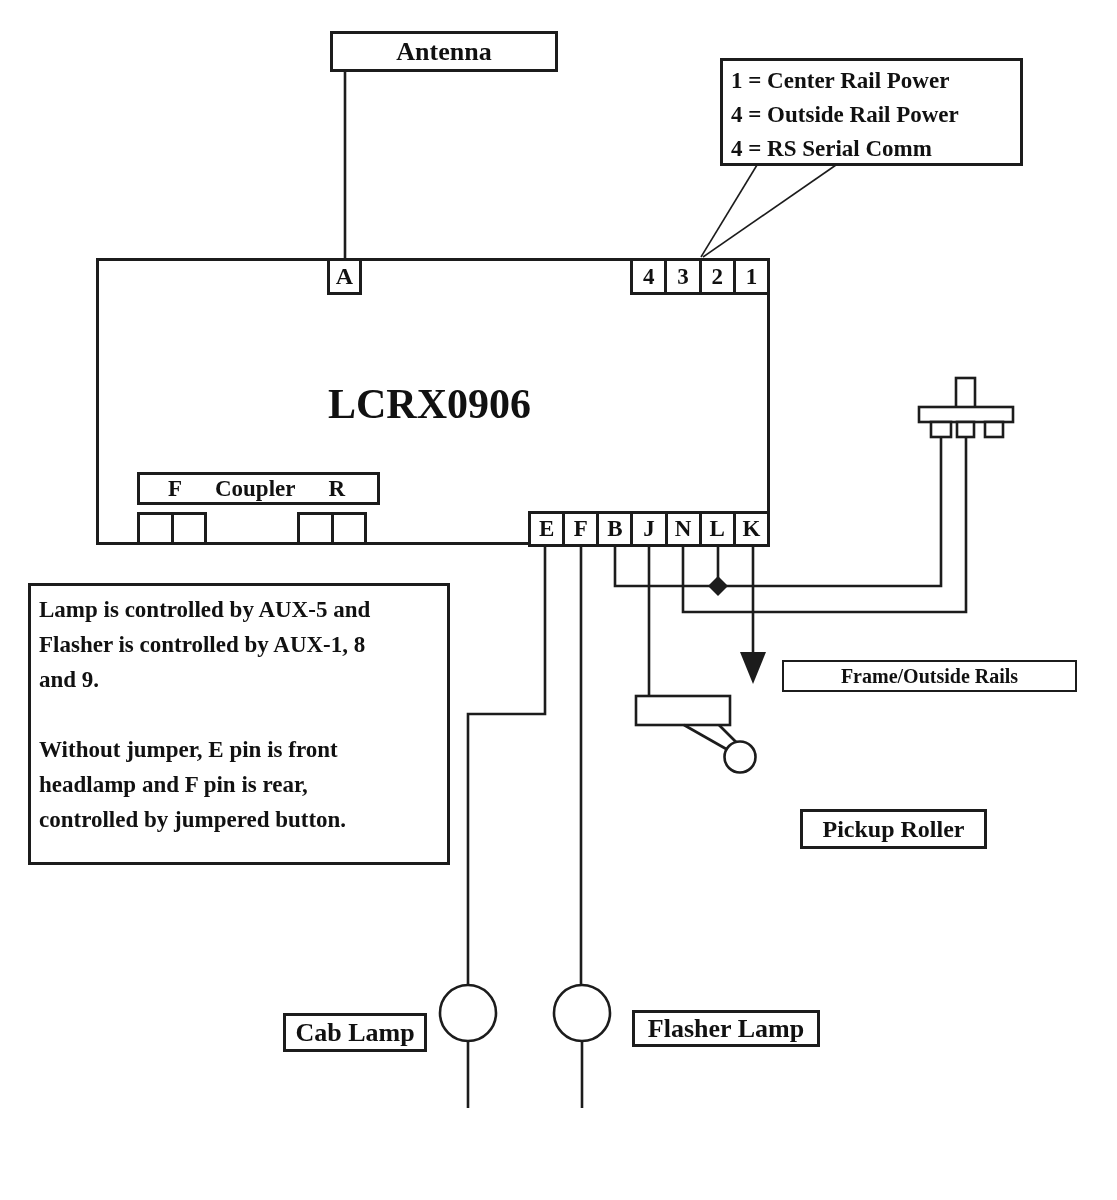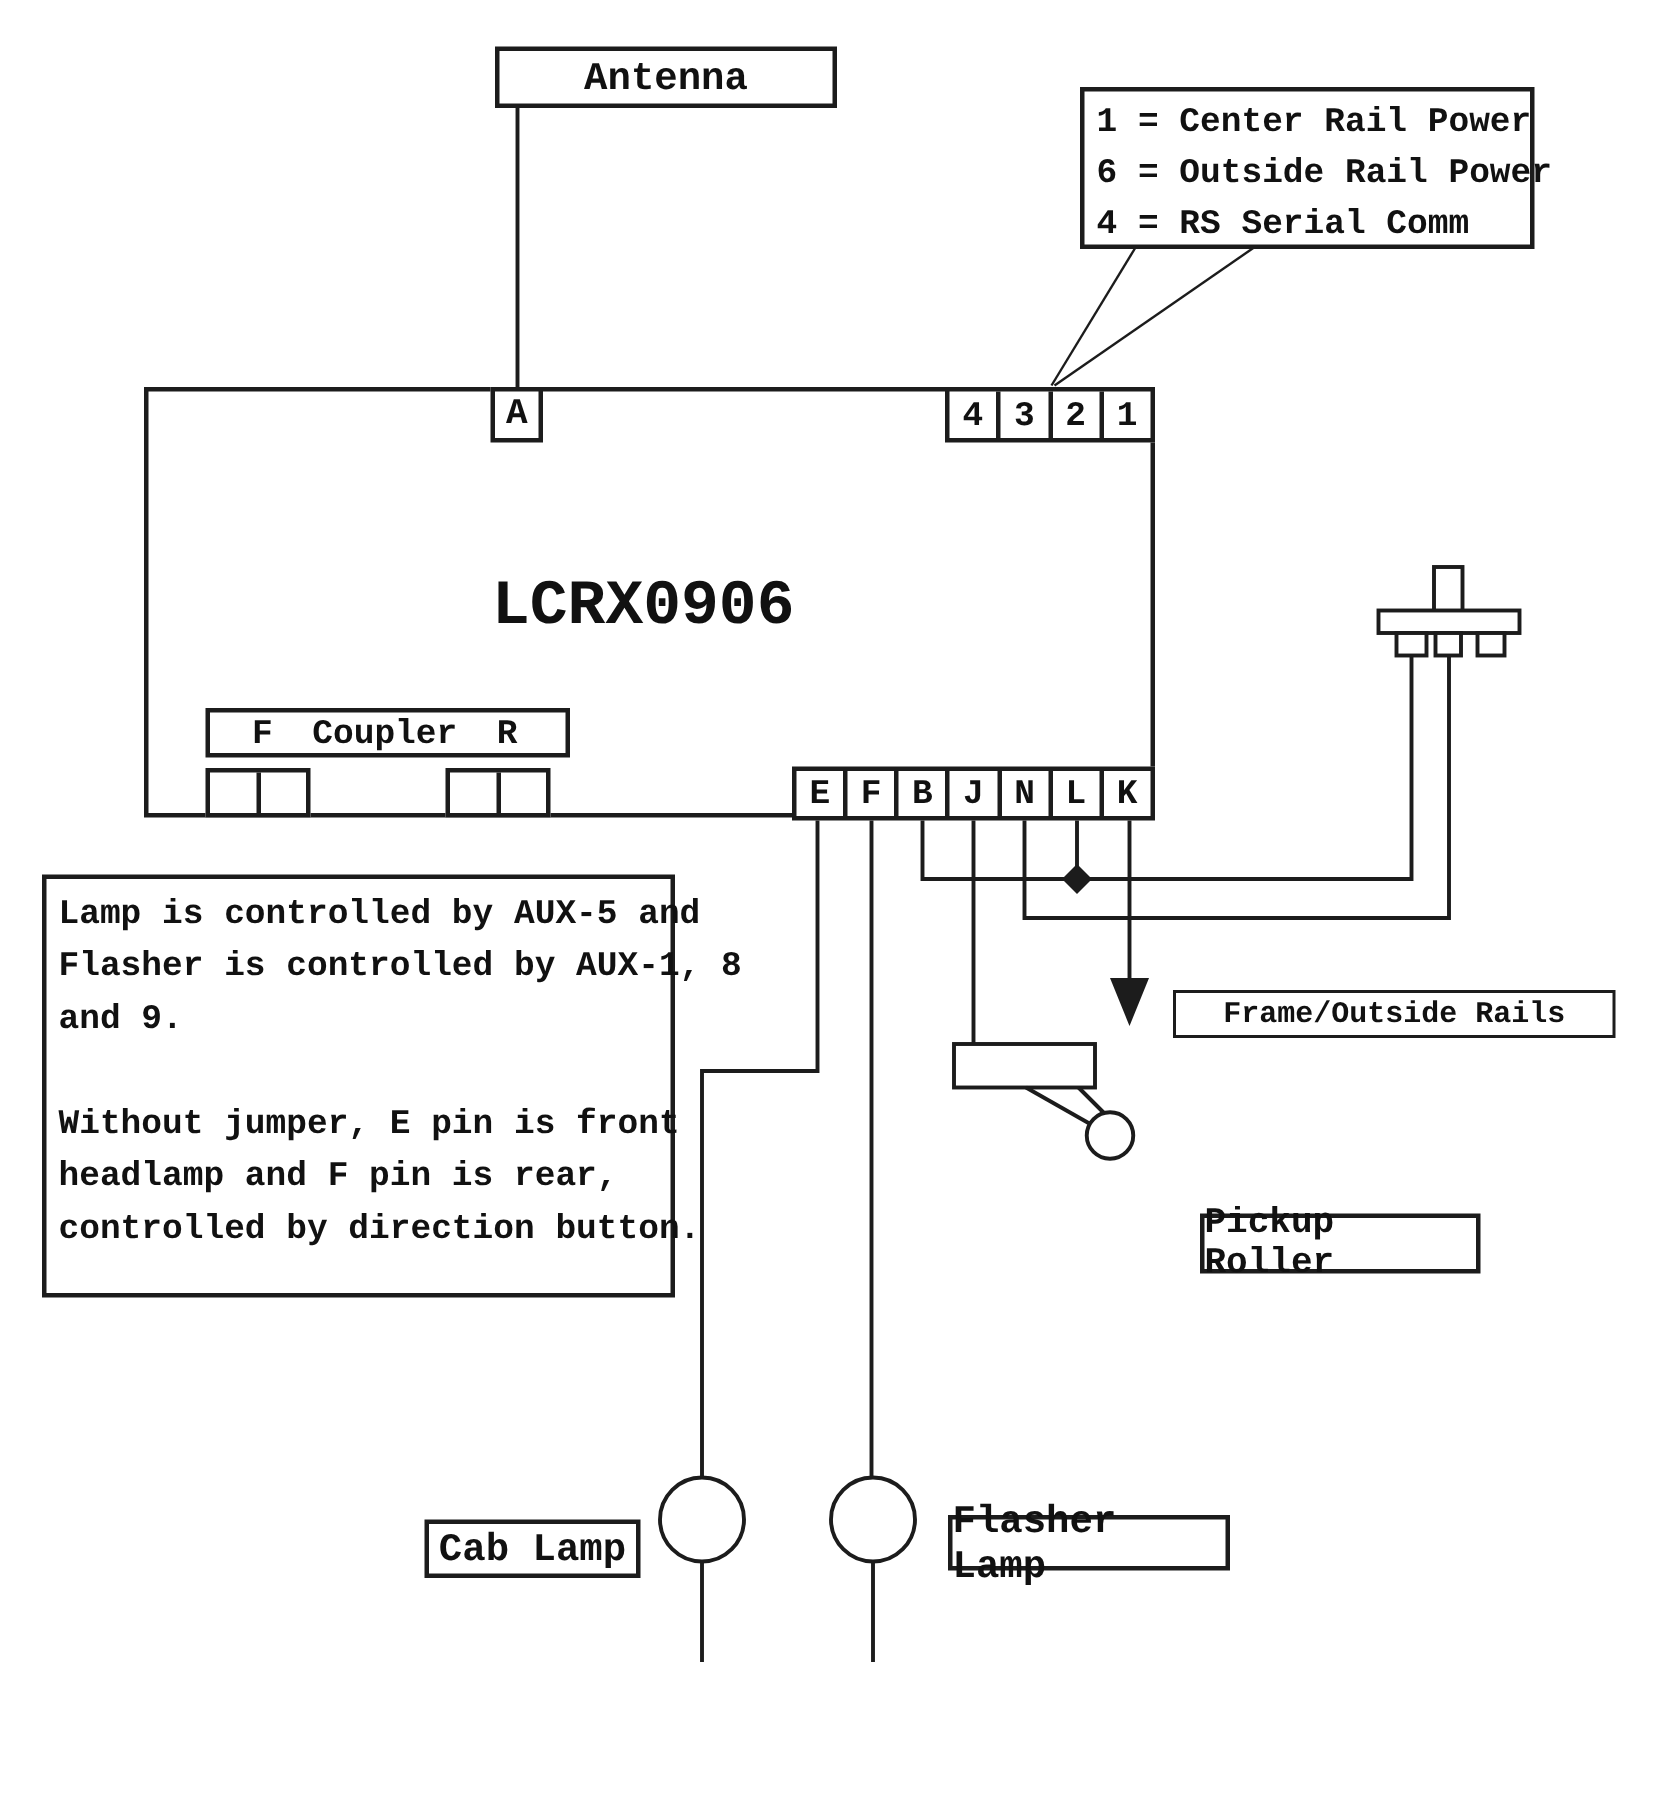--- a/index.html
+++ b/index.html
@@ -1,18 +1,18 @@
 <!DOCTYPE html>
 <html><head>
 <meta charset="utf-8">
 <style>
   html,body{margin:0;padding:0;background:#fff;}
   .canvas{
     position:relative;width:1117px;height:1108px;background:#ffffff;
-    font-family:Liberation Mono, monospace;color:#111;overflow:hidden;
+    font-family:Liberation Serif, serif;color:#111;overflow:hidden;
   }
   .wires{position:absolute;left:0;top:0;z-index:1;}
   .box{
     position:absolute;box-sizing:border-box;border:3px solid #1c1c1c;background:#fff;z-index:2;
     display:flex;align-items:center;justify-content:center;
     font-weight:bold;color:#111;
   }
   .nofill{background:transparent;}
   .antenna-box{left:330px;top:31px;width:228px;height:41px;font-size:26px;}
   .legend-box{left:720px;top:58px;width:303px;height:108px;display:block;padding:3px 0 0 8px;}
@@ -97,21 +97,21 @@
       </g>
     </g>
   </svg>
 
   <div class="box antenna-box">
     <span>Antenna</span>
   </div>
 
   <div class="box legend-box">
     <div class="legend-line">1 = Center Rail Power</div>
-    <div class="legend-line">6 = Outside Rail Power</div>
+    <div class="legend-line">4 = Outside Rail Power</div>
     <div class="legend-line">4 = RS Serial Comm</div>
   </div>
 
   <div class="box main-box nofill"></div>
   <div class="board-title">LCRX0906</div>
 
   <div class="box pin-a">
     <span>A</span>
   </div>
 
@@ -146,21 +146,21 @@
     <div class="cell">K</div>
   </div>
 
   <div class="box note-box">
     <div class="note-line">Lamp is controlled by AUX-5 and</div>
     <div class="note-line">Flasher is controlled by AUX-1, 8</div>
     <div class="note-line">and 9.</div>
     <div class="note-line"></div>
     <div class="note-line">Without jumper, E pin is front</div>
     <div class="note-line">headlamp and F pin is rear,</div>
-    <div class="note-line">controlled by direction button.</div>
+    <div class="note-line">controlled by jumpered button.</div>
   </div>
 
   <div class="box frame-label">
     <span>Frame/Outside Rails</span>
   </div>
   <div class="box pickup-label">
     <span>Pickup Roller</span>
   </div>
   <div class="box cab-label">
     <span>Cab Lamp</span>

